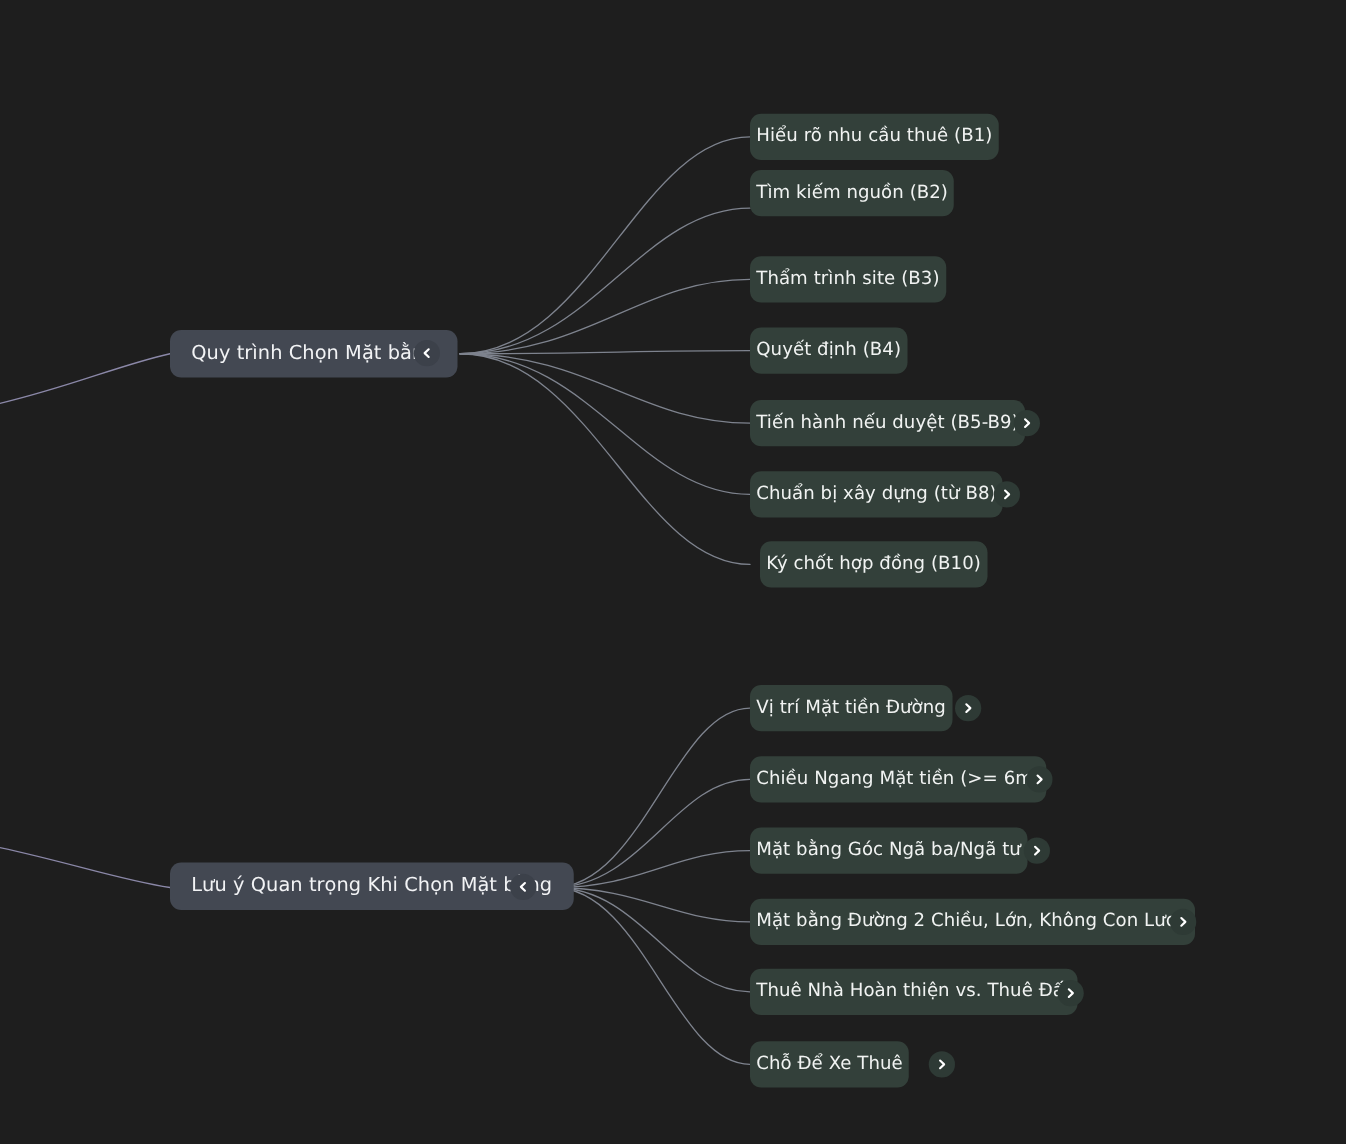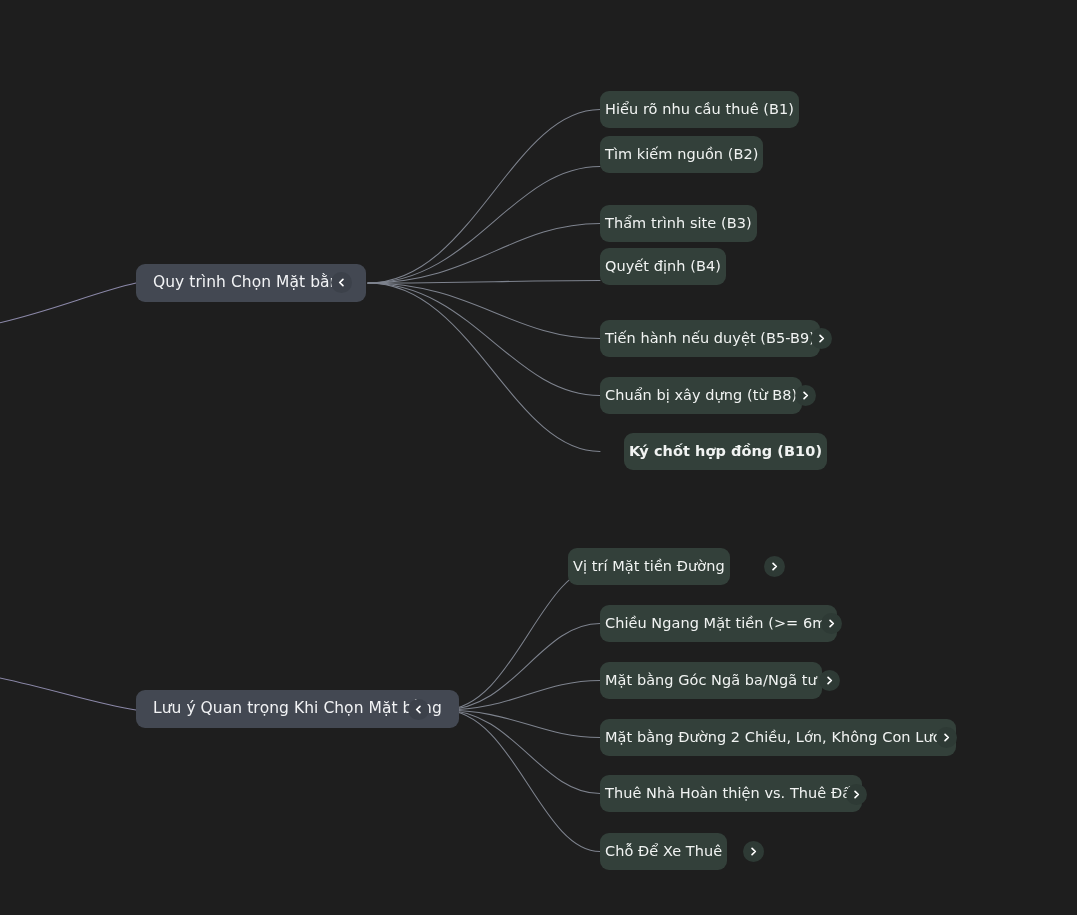--- a/index.html
+++ b/index.html
@@ -109,21 +109,21 @@
     </div>
     <div class="node node-child" style="left: 600px; top: 91px;">
       <span>Hiểu rõ nhu cầu thuê (B1)</span>
     </div>
     <div class="node node-child" style="left: 600px; top: 136px; align-items: center;">
       <span>Tìm kiếm nguồn (B2)</span>
     </div>
     <div class="node node-child" style="left: 600px; top: 205px;">
       <span>Thẩm trình site (B3)</span>
     </div>
-    <div class="node node-child" style="left: 600px; top: 248px;">
+    <div class="node node-child" style="left: 600px; top: 262px;">
       <span>Quyết định (B4)</span>
     </div>
     <div class="node node-child" style="left: 600px; top: 320px;">
       <span>Tiến hành nếu duyệt (B5-B9)</span>
     </div>
     <div class="toggle toggle-expand" style="left: 811px; top: 328px;">
       <span>
         <svg width="9" height="9" viewBox="0 0 10 10">
           <path d="M 3.4 1.6 L 7 5 L 3.4 8.4" fill="none" stroke="#ffffff" stroke-width="1.9" stroke-linecap="round" stroke-linejoin="round"></path>
         </svg>
@@ -132,34 +132,34 @@
     <div class="node node-child" style="left: 600px; top: 377px;">
       <span>Chuẩn bị xây dựng (từ B8)</span>
     </div>
     <div class="toggle toggle-expand" style="left: 795px; top: 385px;">
       <span>
         <svg width="9" height="9" viewBox="0 0 10 10">
           <path d="M 3.4 1.6 L 7 5 L 3.4 8.4" fill="none" stroke="#ffffff" stroke-width="1.9" stroke-linecap="round" stroke-linejoin="round"></path>
         </svg>
       </span>
     </div>
-    <div class="node node-child" style="left: 624px; top: 433px; font-weight: bold;">
+    <div class="node node-child" style="left: 608px; top: 433px;">
       <span>Ký chốt hợp đồng (B10)</span>
     </div>
     <div class="node node-root" style="left: 136px; top: 690px;">
       <span>Lưu ý Quan trọng Khi Chọn Mặt bằng</span>
     </div>
     <div class="toggle toggle-collapse" style="left: 408px; top: 699px;">
       <span>
         <svg width="9" height="9" viewBox="0 0 10 10">
           <path d="M 6.6 1.6 L 3 5 L 6.6 8.4" fill="none" stroke="#ffffff" stroke-width="1.9" stroke-linecap="round" stroke-linejoin="round"></path>
         </svg>
       </span>
     </div>
-    <div class="node node-child" style="left: 568px; top: 548px;">
+    <div class="node node-child" style="left: 600px; top: 548px;">
       <span>Vị trí Mặt tiền Đường</span>
     </div>
     <div class="toggle toggle-expand" style="left: 764px; top: 556px;">
       <span>
         <svg width="9" height="9" viewBox="0 0 10 10">
           <path d="M 3.4 1.6 L 7 5 L 3.4 8.4" fill="none" stroke="#ffffff" stroke-width="1.9" stroke-linecap="round" stroke-linejoin="round"></path>
         </svg>
       </span>
     </div>
     <div class="node node-child" style="left: 600px; top: 605px;">

